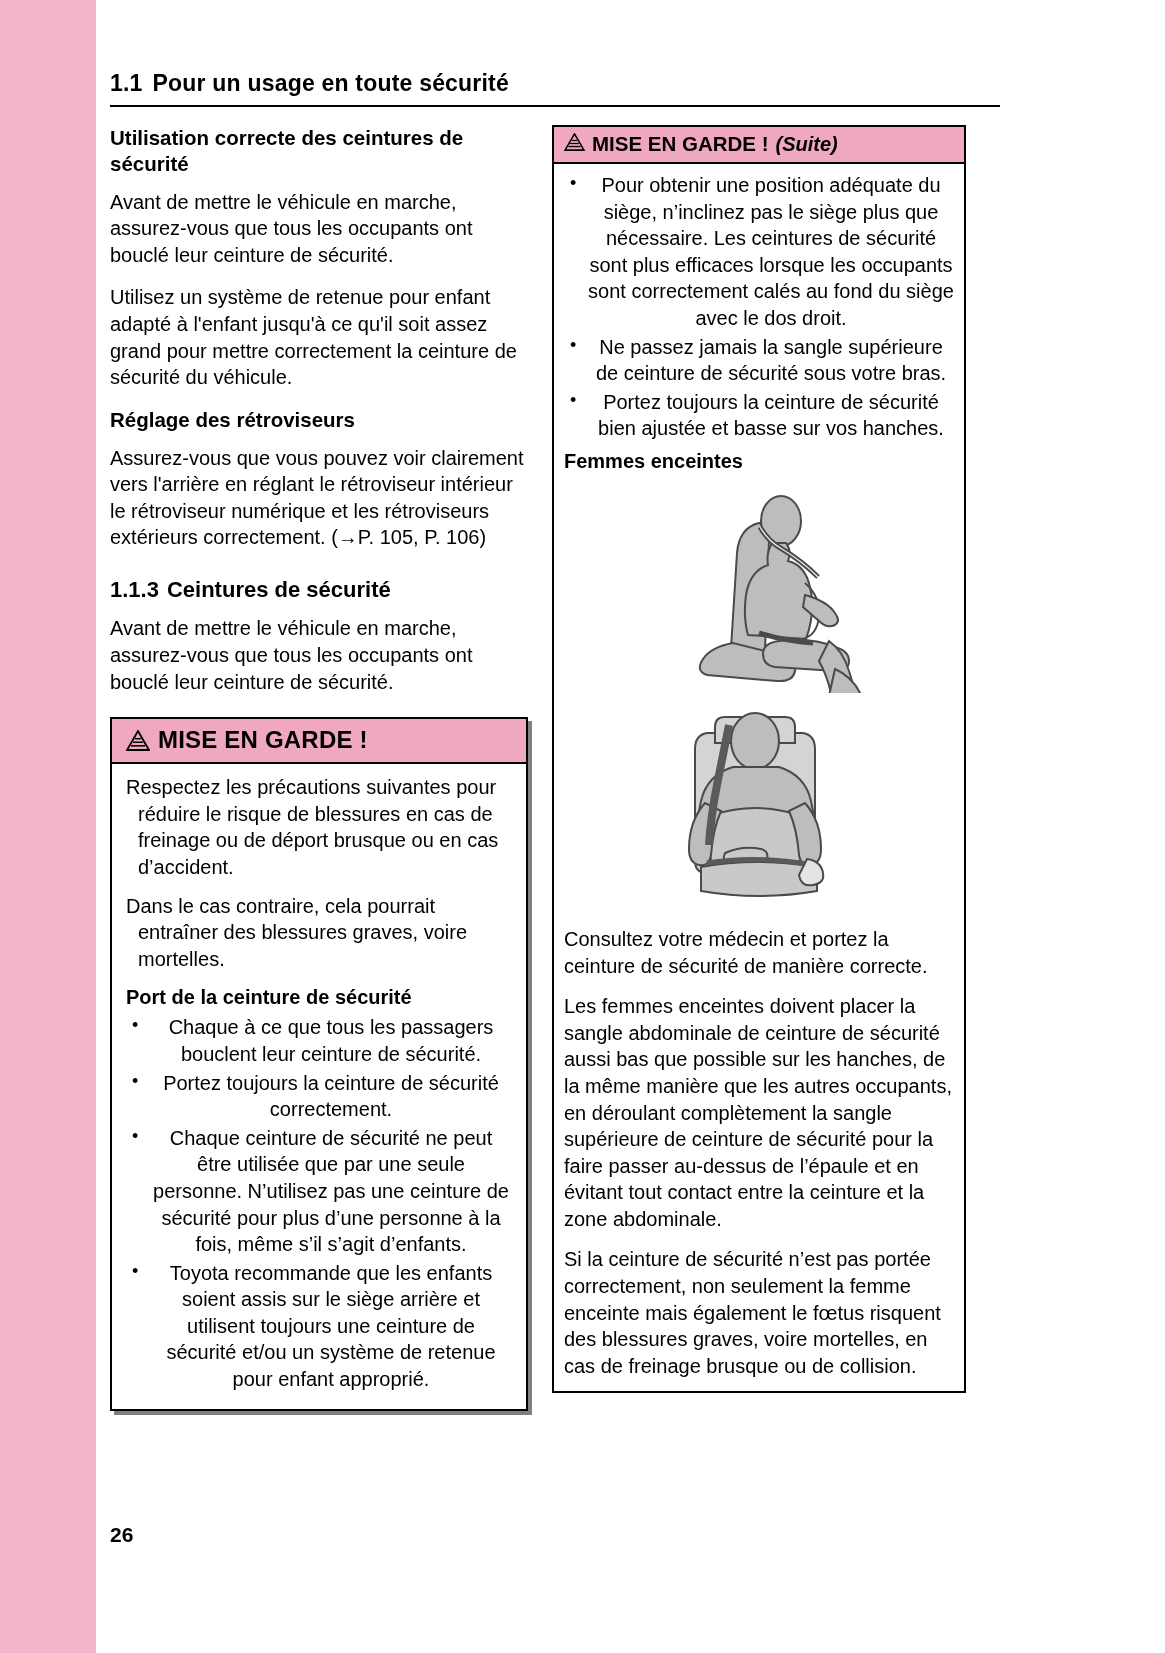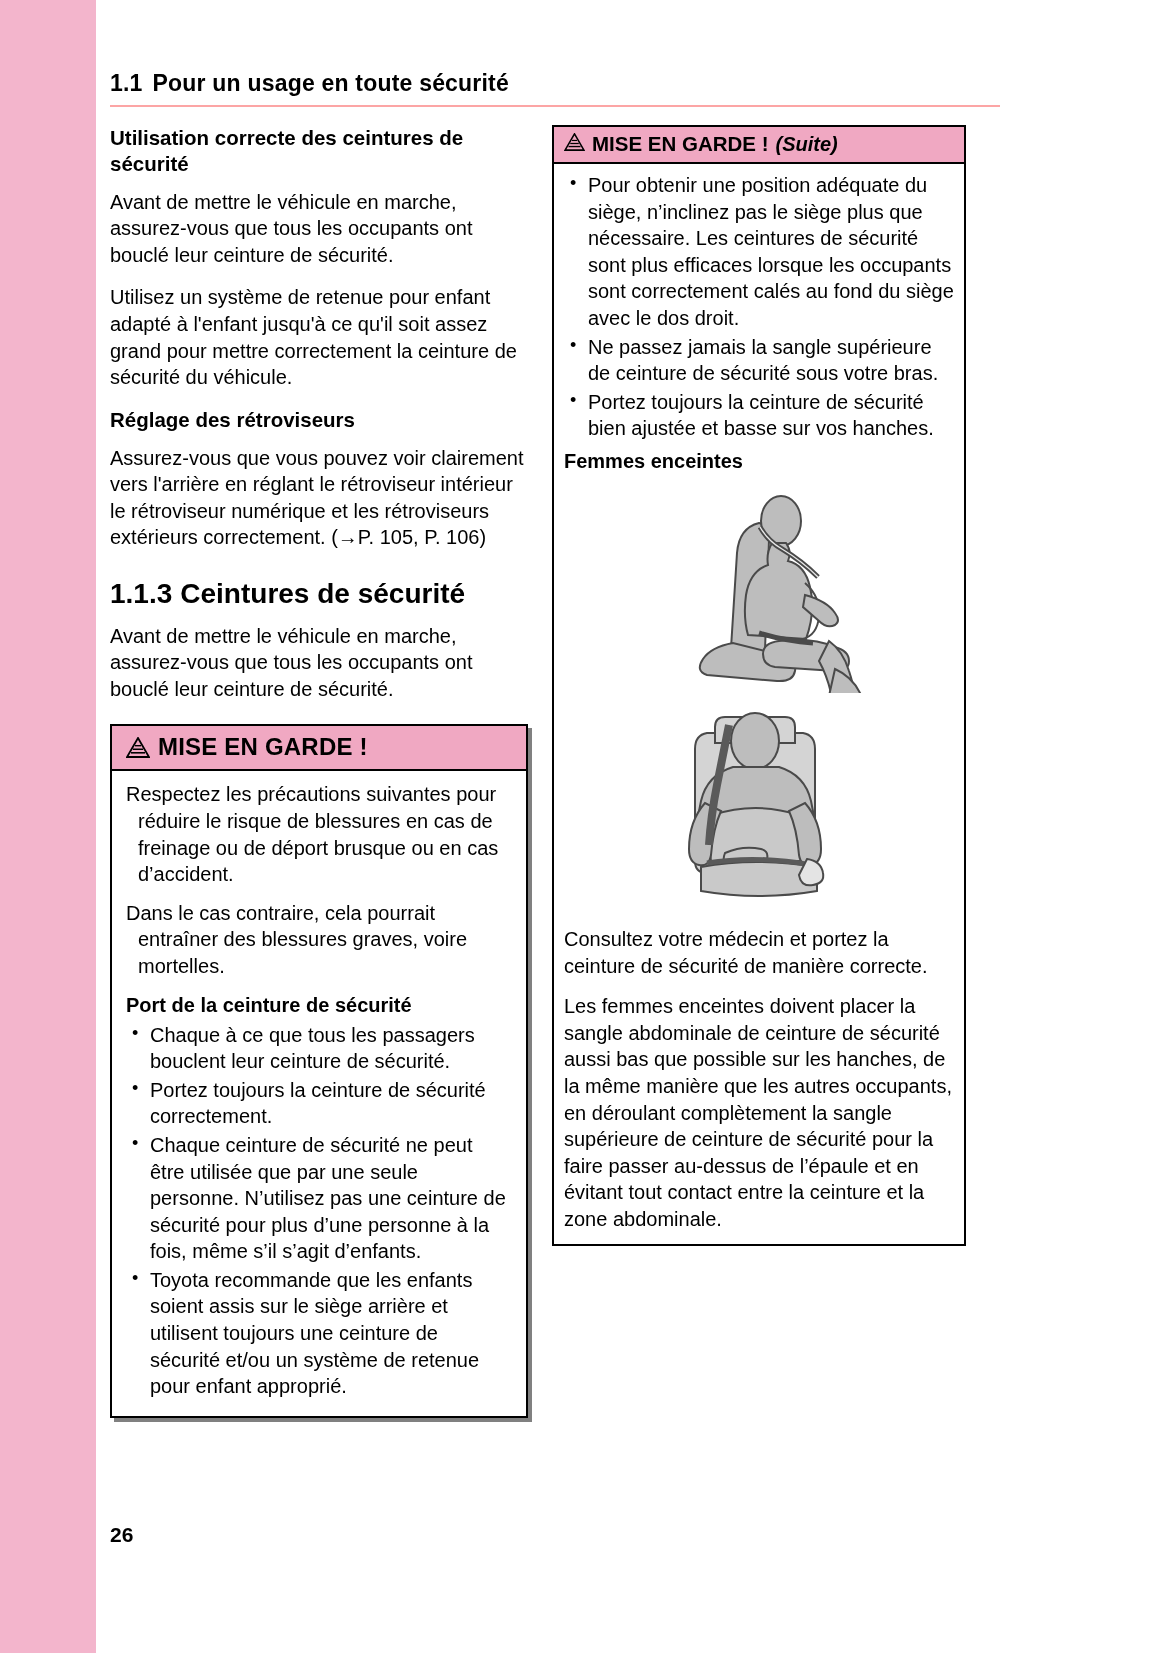--- a/index.html
+++ b/index.html
@@ -33,21 +33,21 @@
     position: absolute;
     left: 110px;
     top: 70px;
     width: 890px;
     height: 1520px;
   }
   
   .header {
     width: 890px;
     padding-bottom: 8px;
-    border-bottom: 2px solid #fca5a5;
+    border-bottom: 2px solid #000000;
     margin-bottom: 18px;
   }
   .header-title {
     font-size: 23px;
     font-weight: bold;
     letter-spacing: 0.2px;
   }
   .header-title .sec-num {
     margin-right: 10px;
   }
@@ -60,21 +60,21 @@
   .col-left { width: 418px; }
   .col-right { width: 414px; }
 
   h3.sub {
     font-size: 20.5px;
     font-weight: bold;
     margin: 0 0 12px 0;
     line-height: 1.26;
   }
   h2.section {
-    font-size: 28px;
+    font-size: 22px;
     font-weight: bold;
     margin: 26px 0 12px 0;
     line-height: 1.2;
   }
   h2.section .num { margin-right: 8px; }
   p.body {
     font-size: 20px;
     line-height: 1.33;
     margin: 12px 0 16px 0;
   }
@@ -121,20 +121,21 @@
     list-style: none;
     margin: 0;
     padding: 0;
   }
   ul.bullets li {
     font-size: 20px;
     line-height: 1.33;
     margin: 0 0 2px 0;
     padding-left: 24px;
     position: relative;
+    text-align: center;
   }
   ul.bullets li::before {
     content: "\2022";
     position: absolute;
     left: 6px;
     top: 0;
     font-size: 18px;
   }
 
   
@@ -340,20 +341,21 @@
                 <path d="M100 22 q-6 30 -12 60 q-6 30 -8 60" fill="none" stroke="#5a5a5a" stroke-width="8"></path>
 
                 <path d="M78 160 q50 -8 104 2" fill="none" stroke="#5a5a5a" stroke-width="5"></path>
 
                 <path d="M178 156 q14 2 16 14 q2 10 -10 12 q-12 2 -14 -10 z" fill="#e4e4e4" stroke="#4a4a4a" stroke-width="2"></path>
               </svg>
             </div>
 
             <p>Consultez votre médecin et portez la ceinture de sécurité de manière correcte.</p>
             <p>Les femmes enceintes doivent placer la sangle abdominale de ceinture de sécurité aussi bas que possible sur les hanches, de la même manière que les autres occupants, en déroulant complètement la sangle supérieure de ceinture de sécurité pour la faire passer au-dessus de l’épaule et en évitant tout contact entre la ceinture et la zone abdominale.</p>
+            <p>Si la ceinture de sécurité n’est pas portée correctement, non seulement la femme enceinte mais également le fœtus risquent des blessures graves, voire mortelles, en cas de freinage brusque ou de collision.</p>
           </div>
         </div>
 
       </div>
 
     </div>
   </div>
 
   <div class="page-number">26</div>
 

